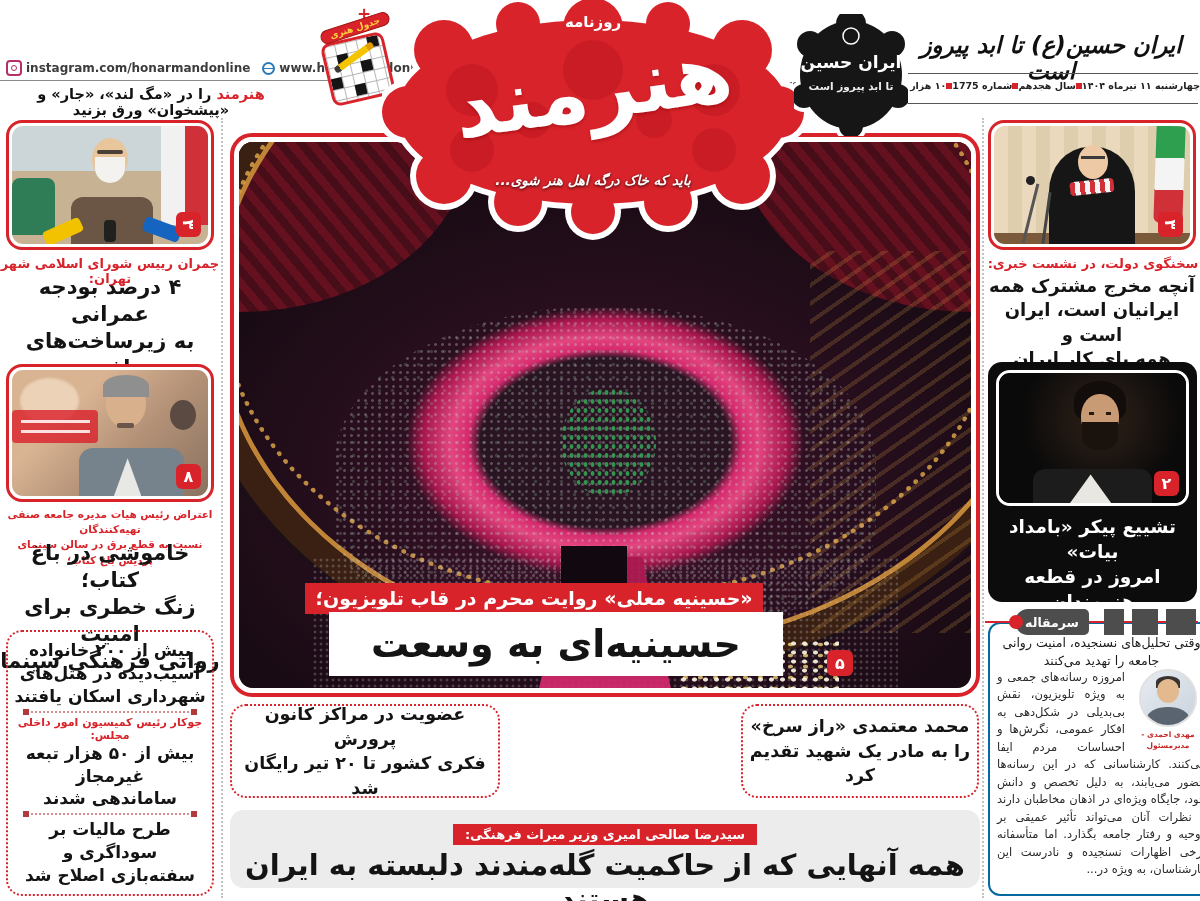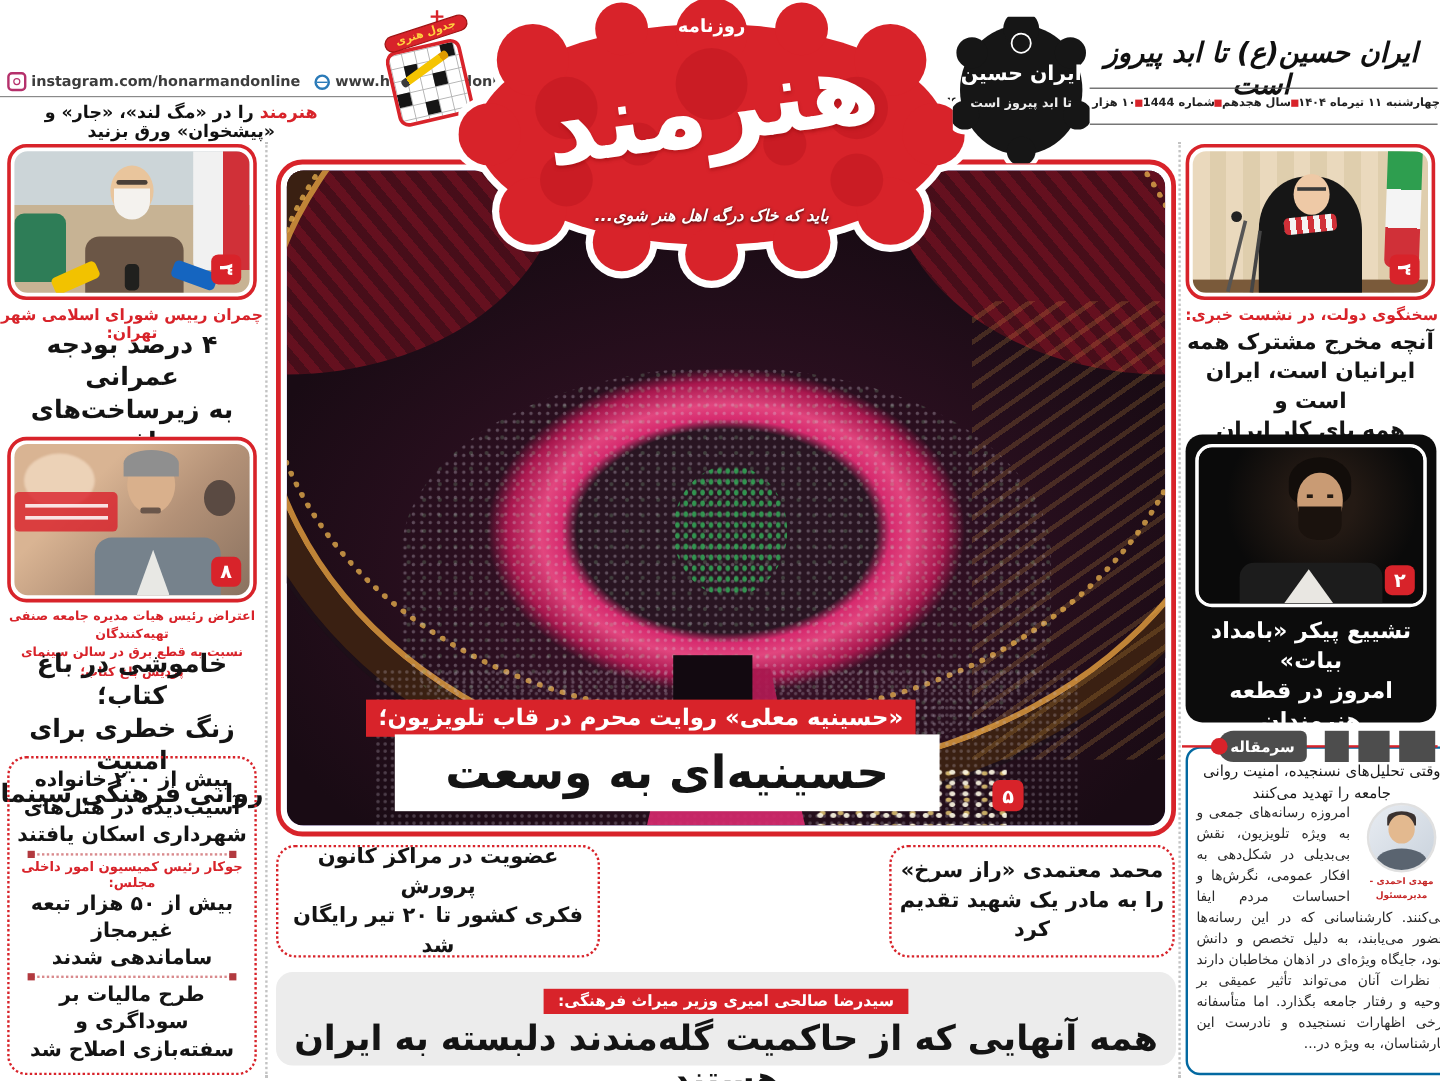--- a/index.html
+++ b/index.html
@@ -99,21 +99,21 @@
   .ed-title{font-size:18px;font-weight:bold;text-align:center;white-space:pre-line;line-height:1.3;margin:4px 0 5px;}
   .ed-bodywrap{font-size:11.5px;line-height:1.52;text-align:justify;color:#2a2a2a;}
   .ed-av{float:right;width:76px;margin-left:5px;text-align:center;}
   .ed-avatar{width:54px;height:54px;border-radius:50%;margin:0 auto;border:2px solid #e0e0e0;position:relative;overflow:hidden;
              background:linear-gradient(135deg,#e8ecf2,#c9d2dc);}
   .ed-cap{font-size:7.5px;color:#c62828;font-weight:bold;margin-top:2px;}
 
   
   .frame{position:absolute;left:230px;top:133px;width:750px;height:564px;border:4px solid #d8232a;border-radius:22px;
          background:#fff;box-sizing:border-box;padding:5px;z-index:2;}
-  .mainphoto{position:relative;width:100%;height:100%;border-radius:14px;overflow:hidden;background:#c4b5fd;}
+  .mainphoto{position:relative;width:100%;height:100%;border-radius:14px;overflow:hidden;background:#737373;}
 
   .t-base{position:absolute;inset:0;background:radial-gradient(ellipse 420px 300px at 50% 62%,#4a1430 0%,#2a0f1f 55%,#190b14 100%);}
   .t-cor{position:absolute;top:0;width:230px;height:170px;opacity:.9;
          background:repeating-linear-gradient(50deg,#6d1120 0 8px,#4c0e1a 8px 16px);}
   .t-cor.l{left:0;border-radius:0 0 100% 0;} .t-cor.r{right:0;border-radius:0 0 0 100%;}
   .t-balc{position:absolute;left:-7%;top:-36%;width:114%;height:124%;border-radius:50%;border:26px solid #3a2012;
           box-shadow:inset 0 0 0 5px #c08437,0 0 0 4px #1d0f18;}
   .t-lights{position:absolute;left:-3%;top:-30%;width:106%;height:112%;border-radius:50%;border:5px dotted #e2aa4c;opacity:.8;}
   .t-carpet{position:absolute;left:16%;top:24%;width:68%;height:62%;border-radius:50%;
             background:radial-gradient(closest-side,#291522 0 50%,#d62a6e 55%,#e2467f 62%,#a8174e 73%,rgba(120,10,40,0) 80%);}
@@ -232,21 +232,21 @@
     <div class="cw-pencil"></div>
   </div>
 
   <div class="slogan">ایران حسین(ع) تا ابد پیروز است</div>
   <div class="hr1"></div>
   <div class="dateline">
     <span>چهارشنبه ۱۱ تیرماه ۱۴۰۴</span>
       <span class="sq"></span>
     <span>سال هجدهم</span>
       <span class="sq"></span>
-    <span>شماره 1444</span>
+    <span>شماره 1775</span>
       <span class="sq"></span>
     <span>۱۰ هزار تومان</span>
       <span class="sq"></span>
     <span dir="ltr">ISSN 2008-0816</span>
   </div>
   <div class="hr2"></div>
 
   <div class="bbadge">
     <svg width="114" height="122" viewBox="0 0 114 122">
       <g fill="#ffffff">

